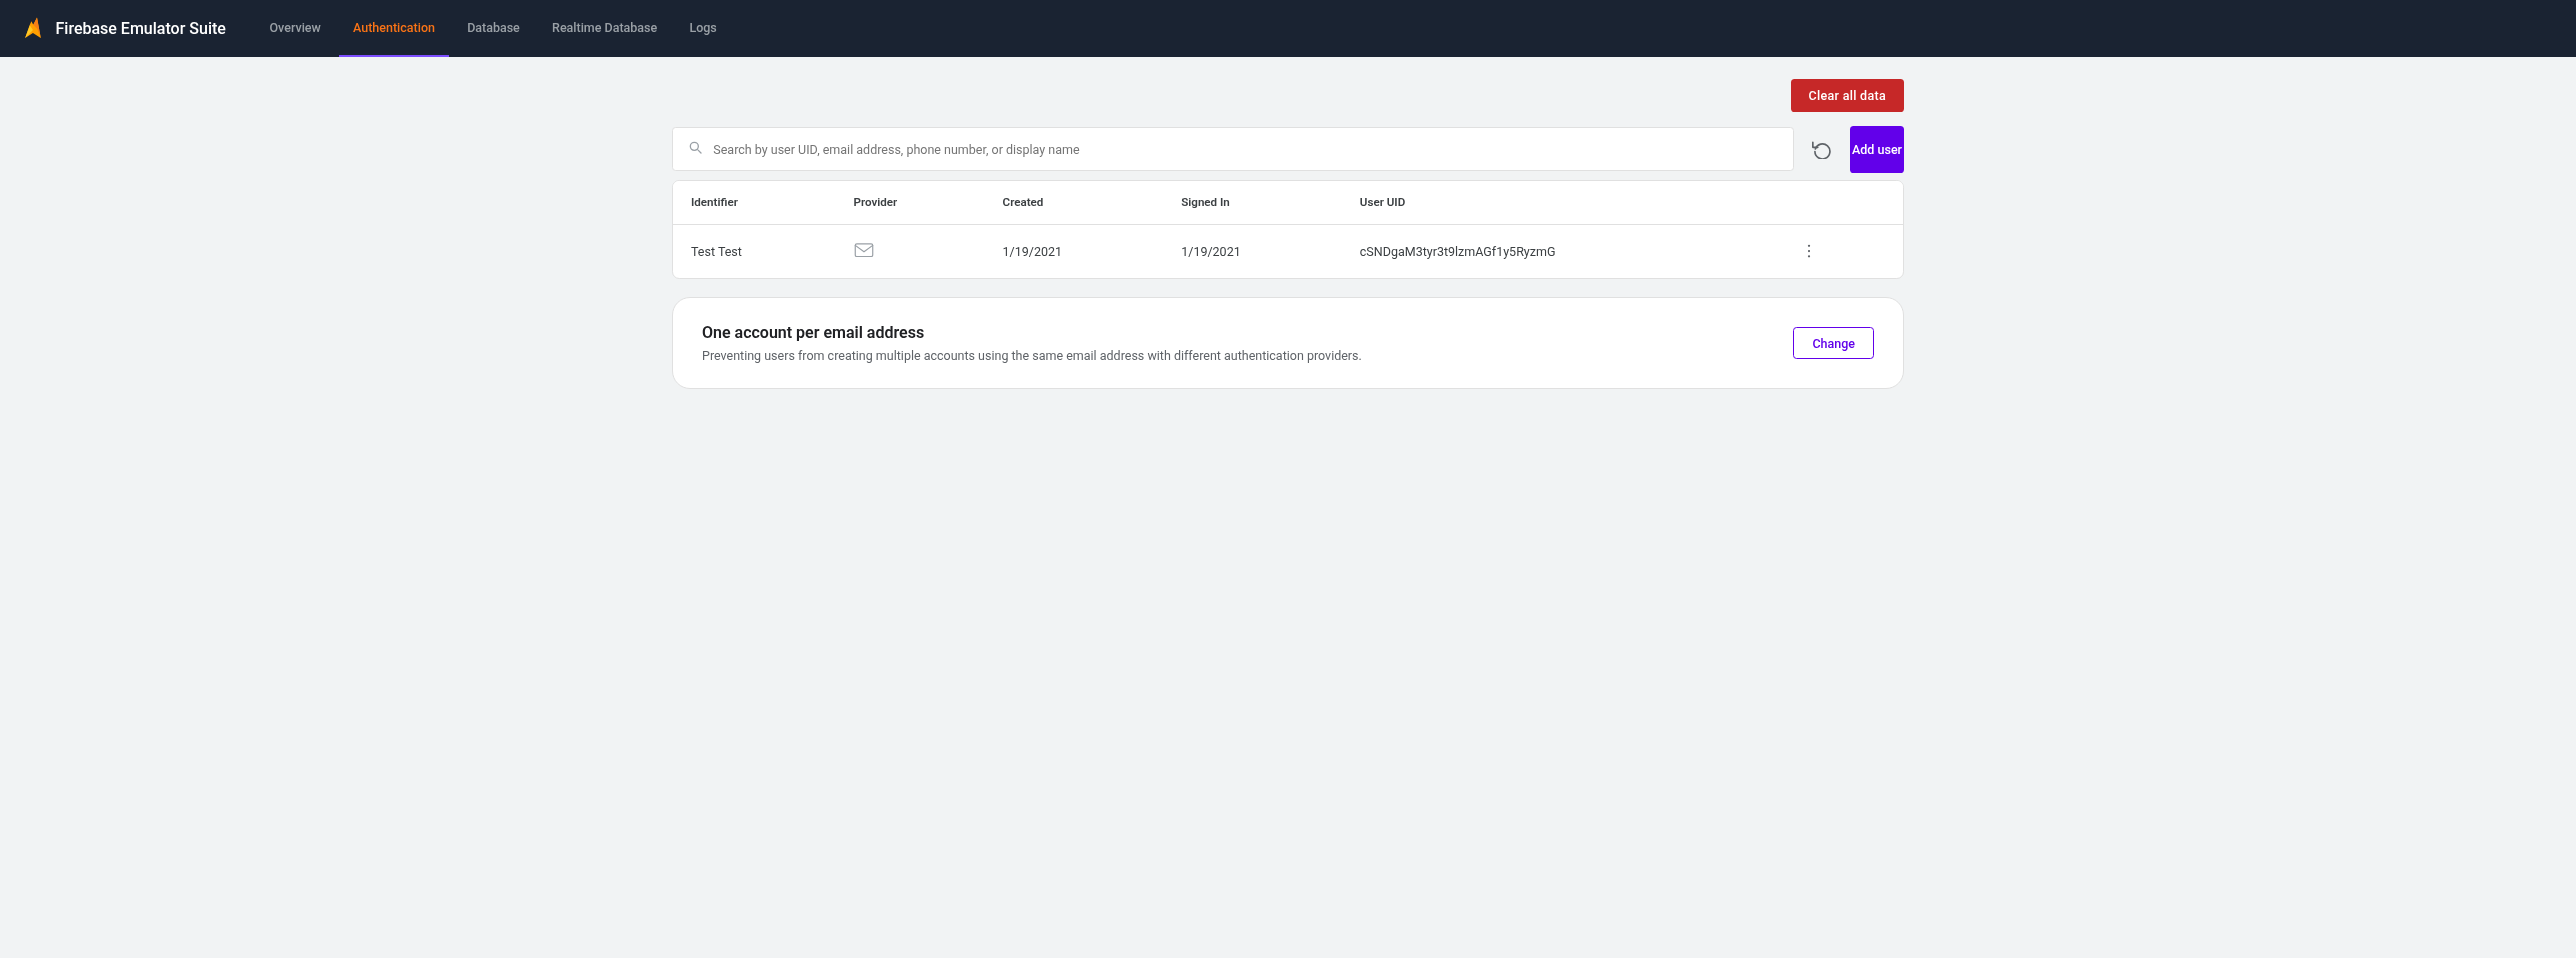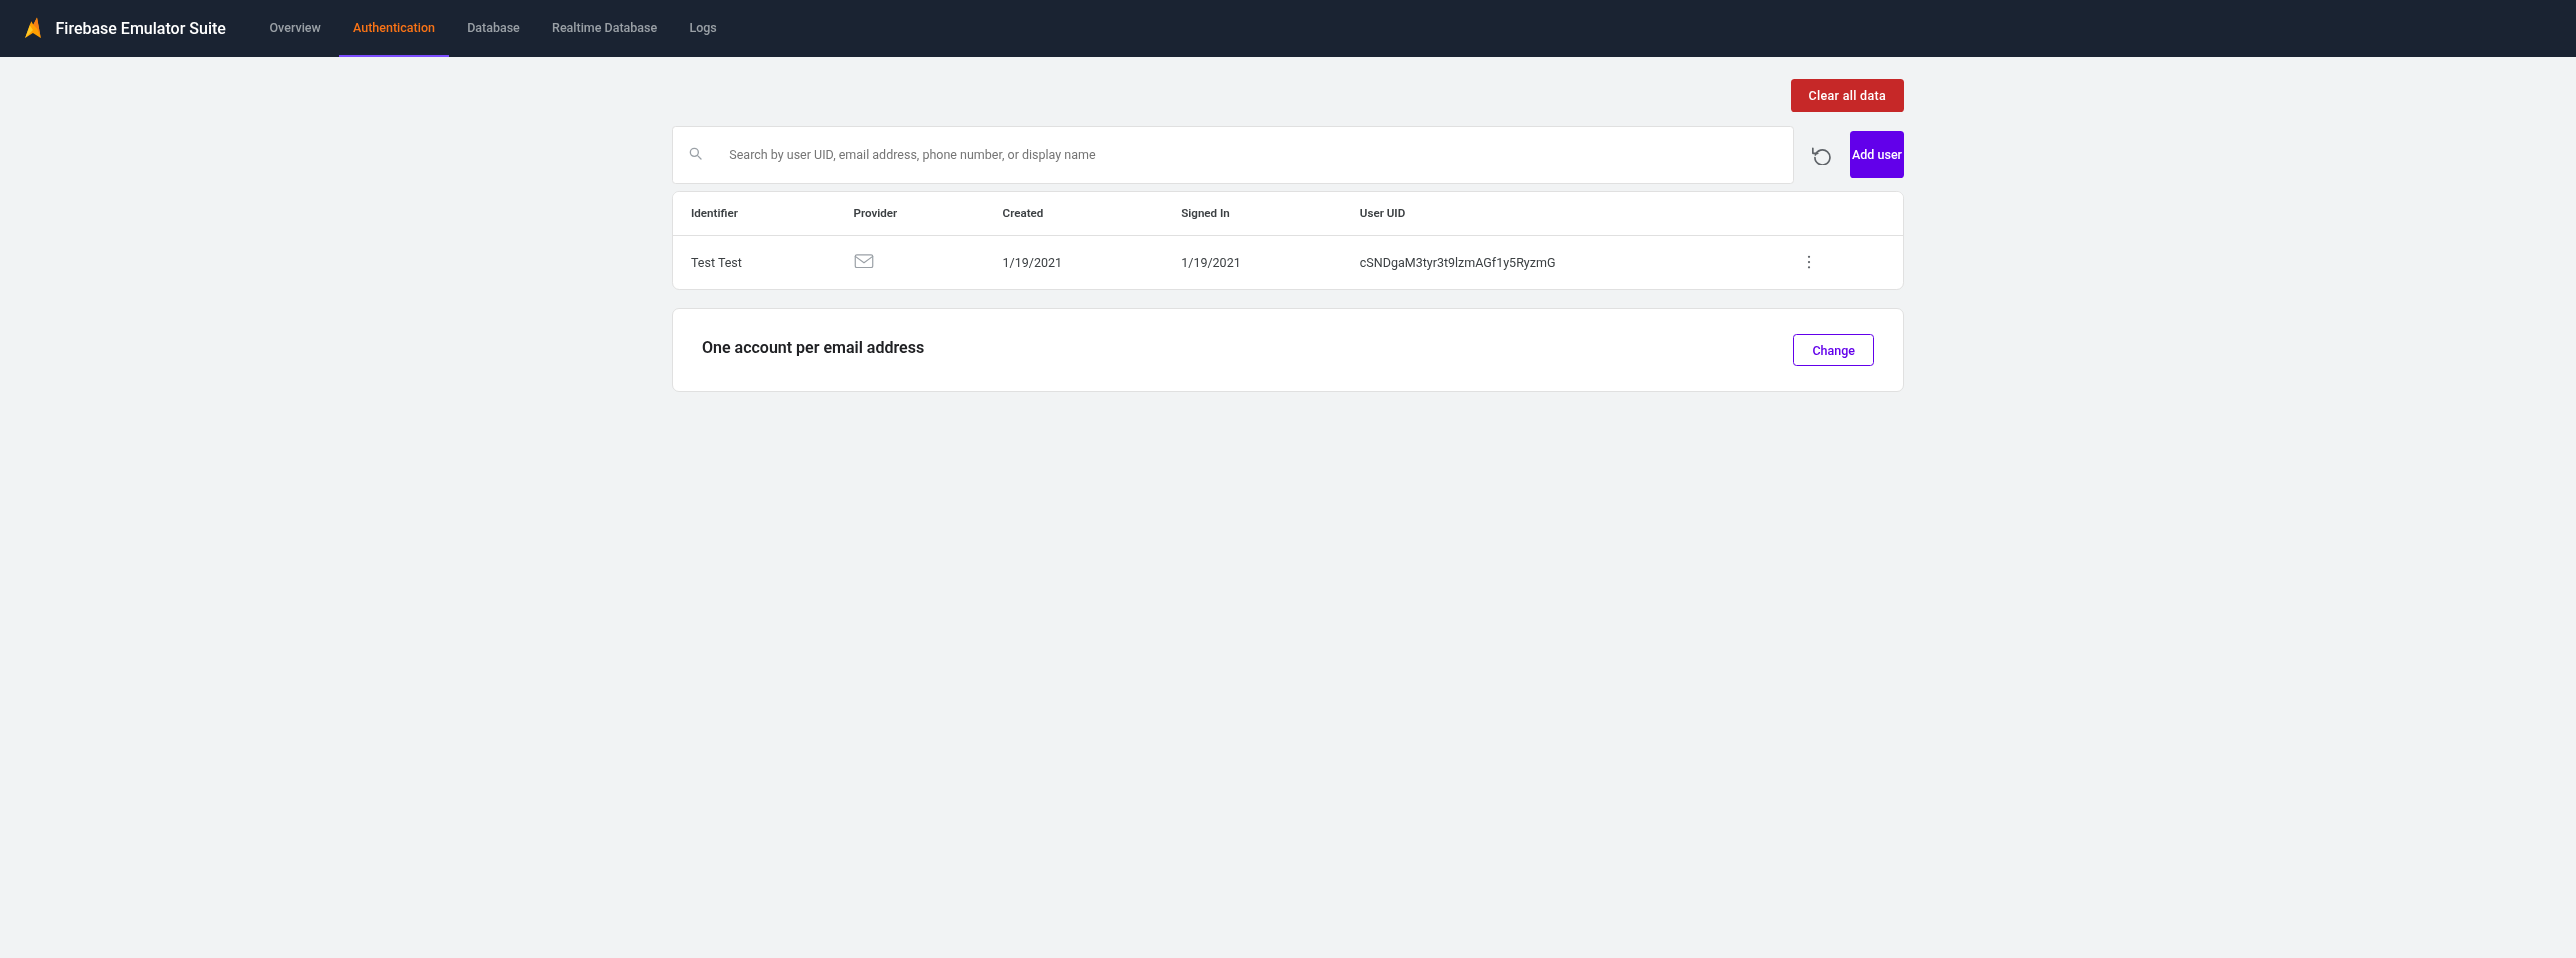--- a/index.html
+++ b/index.html
@@ -98,23 +98,23 @@
       margin-bottom: 7.2px;
     }
 
     .search-container {
       flex: 1;
       display: flex;
       align-items: center;
       background: #ffffff;
       border-radius: 3.6px;
       padding: 0 14.3px;
-      height: 58px;
+      height: 44px;
       border: 0.9px solid #e0e0e0;
-      gap: 26px;
+      gap: 10px;
     }
 
     .search-icon {
       color: #9aa0a6;
       font-size: 16px;
     }
 
     .search-input {
       flex: 1;
       border: none;
@@ -208,21 +208,21 @@
       justify-content: center;
     }
 
     .actions-cell {
       text-align: right;
     }
 
     
     .info-card {
       background: #ffffff;
-      border-radius: 7px;
+      border-radius: 18px;
       border: 0.9px solid #e0e0e0;
       padding: 25px 29px;
       display: flex;
       align-items: center;
       justify-content: space-between;
     }
 
     .info-card-text h3 {
       font-size: 16px;
       font-weight: 600;
@@ -336,18 +336,19 @@
             </button>
           </td>
         </tr>
       </tbody>
     </table>
   </div>
 
   <div class="info-card">
     <div class="info-card-text">
       <h3>One account per email address</h3>
+      <p>Preventing users from creating multiple accounts using the same email address with different authentication providers.</p>
     </div>
     <button class="btn-change">Change</button>
   </div>
 
 </main>
 
 
 </body></html>

